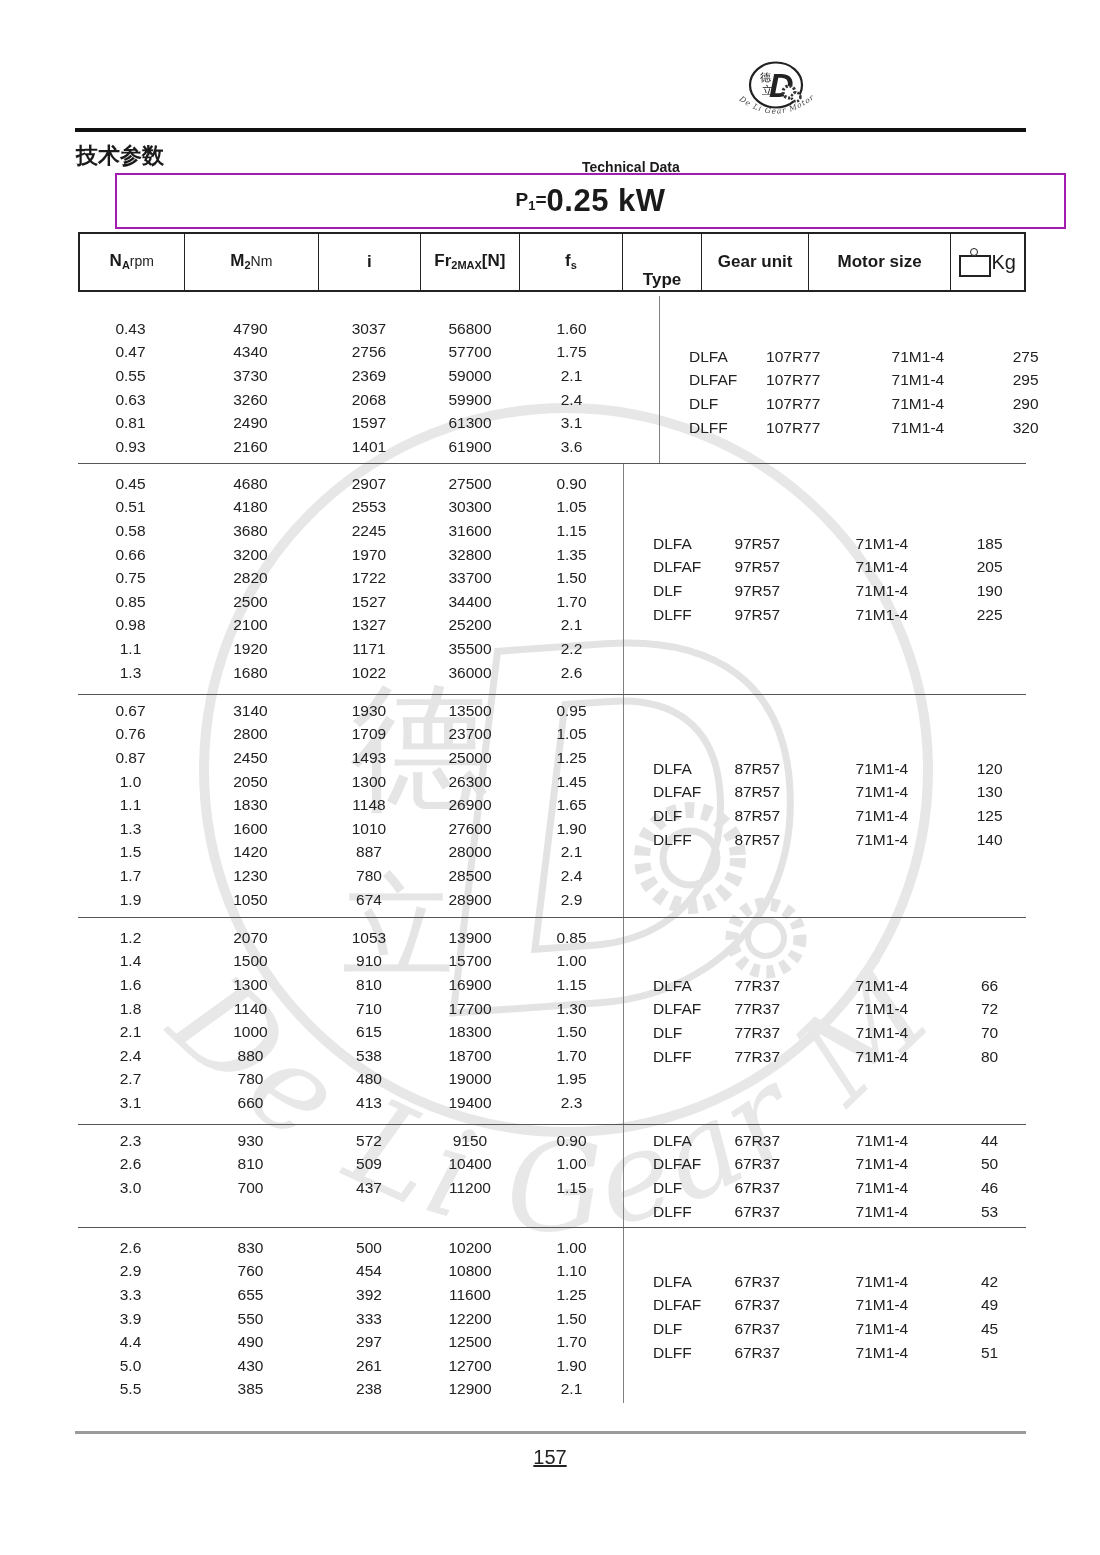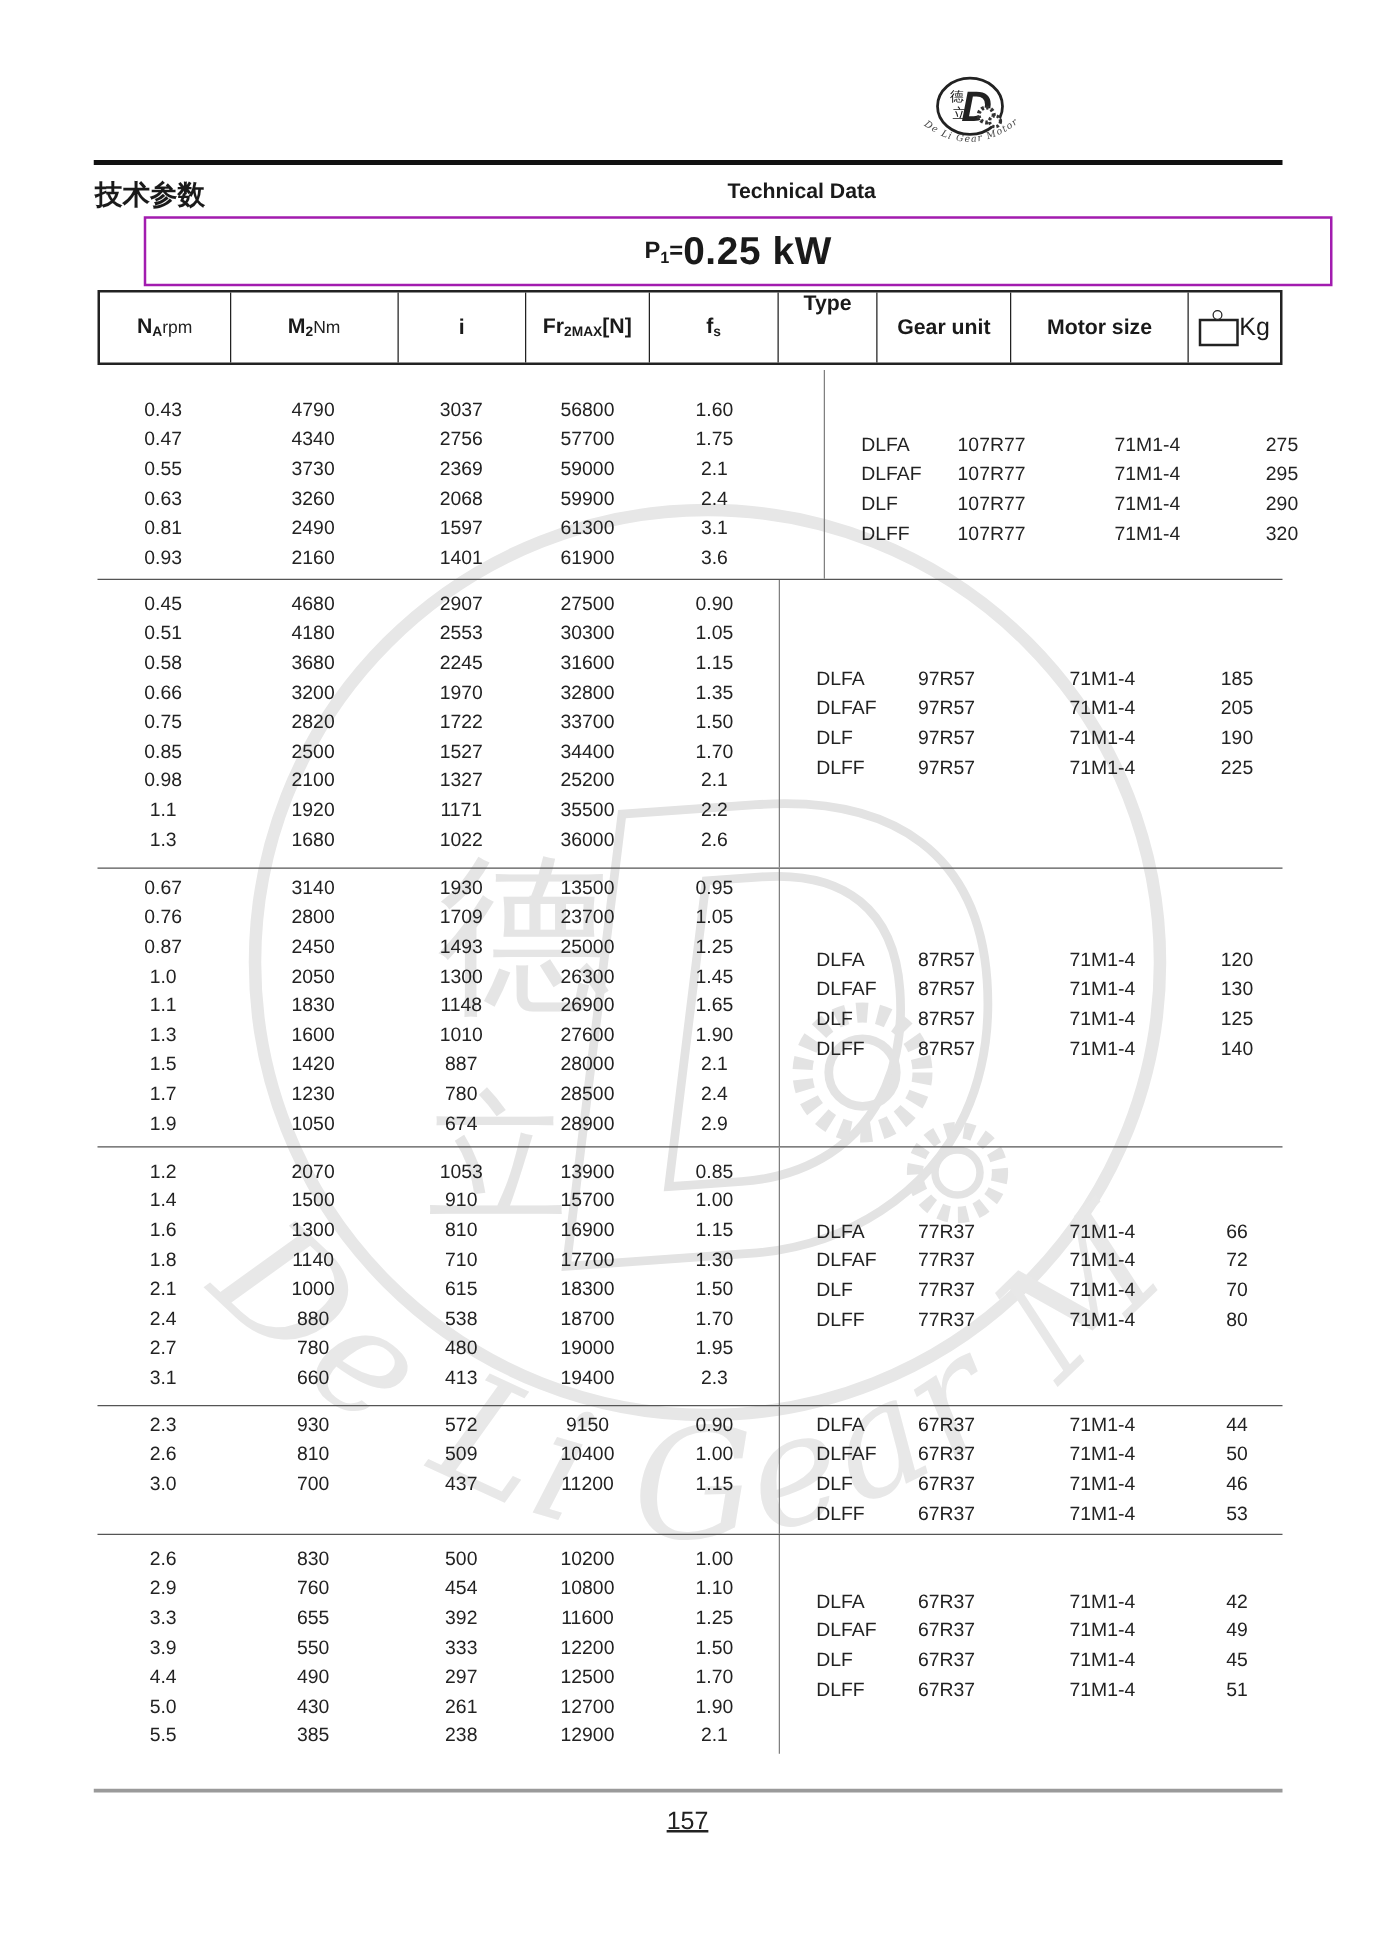--- a/index.html
+++ b/index.html
@@ -6,21 +6,21 @@
   .page{position:relative;width:1100px;height:1555px;background:#fff;overflow:hidden;
         font-family:"Liberation Sans","DejaVu Sans",sans-serif;color:#1a1a1a;}
   .abs{position:absolute;}
   
   #watermark{position:absolute;left:0;top:0;z-index:0;pointer-events:none;}
   .fg{z-index:1;}
   
   .brand-cn{font-size:44px;font-weight:bold;letter-spacing:12px;white-space:nowrap;}
   .toprule{background:#111;height:4px;}
   .sec-zh{font-size:22px;font-weight:bold;}
-  .sec-en{font-size:17px;font-weight:bold;}
+  .sec-en{font-size:14px;font-weight:bold;margin-top:16px;}
   
   .pbox{border:2px solid #a21caf;display:flex;align-items:center;justify-content:center;margin-left:40px;}
   .p-small{font-size:19px;font-weight:bold;}
   .p-sub{font-size:13px;font-weight:bold;vertical-align:-4px;}
   .p-big{font-size:31px;font-weight:bold;letter-spacing:.5px;}
   
   .hrow{display:flex;border:2px solid #222;box-sizing:border-box;background:#fff;}
   .hcell{border-right:1.5px solid #222;display:flex;flex-direction:row;align-items:center;justify-content:center;box-sizing:border-box;line-height:1.1;}
   .hcell:last-child{border-right:none;}
   .hmain{font-size:17px;font-weight:bold;}
@@ -103,21 +103,21 @@
     </div>
     <div class="hcell c3">
       <span class="hmain">i</span>
     </div>
     <div class="hcell c4">
       <div><span class="hmain">Fr</span><span class="hsub">2MAX</span><span class="hmain">[N]</span></div>
     </div>
     <div class="hcell c5">
       <div><span class="hmain">f</span><span class="hsub">s</span></div>
     </div>
-    <div class="hcell r1" style="align-items:flex-start;padding-left:0;">
+    <div class="hcell r1" style="align-items:flex-end;padding-left:0;">
       <span class="hmain">Type</span>
     </div>
     <div class="hcell r2">
       <span class="hmain">Gear unit</span>
     </div>
     <div class="hcell r3">
       <span class="hmain">Motor size</span>
     </div>
     <div class="hcell r4">
       <div class="kgicon">

